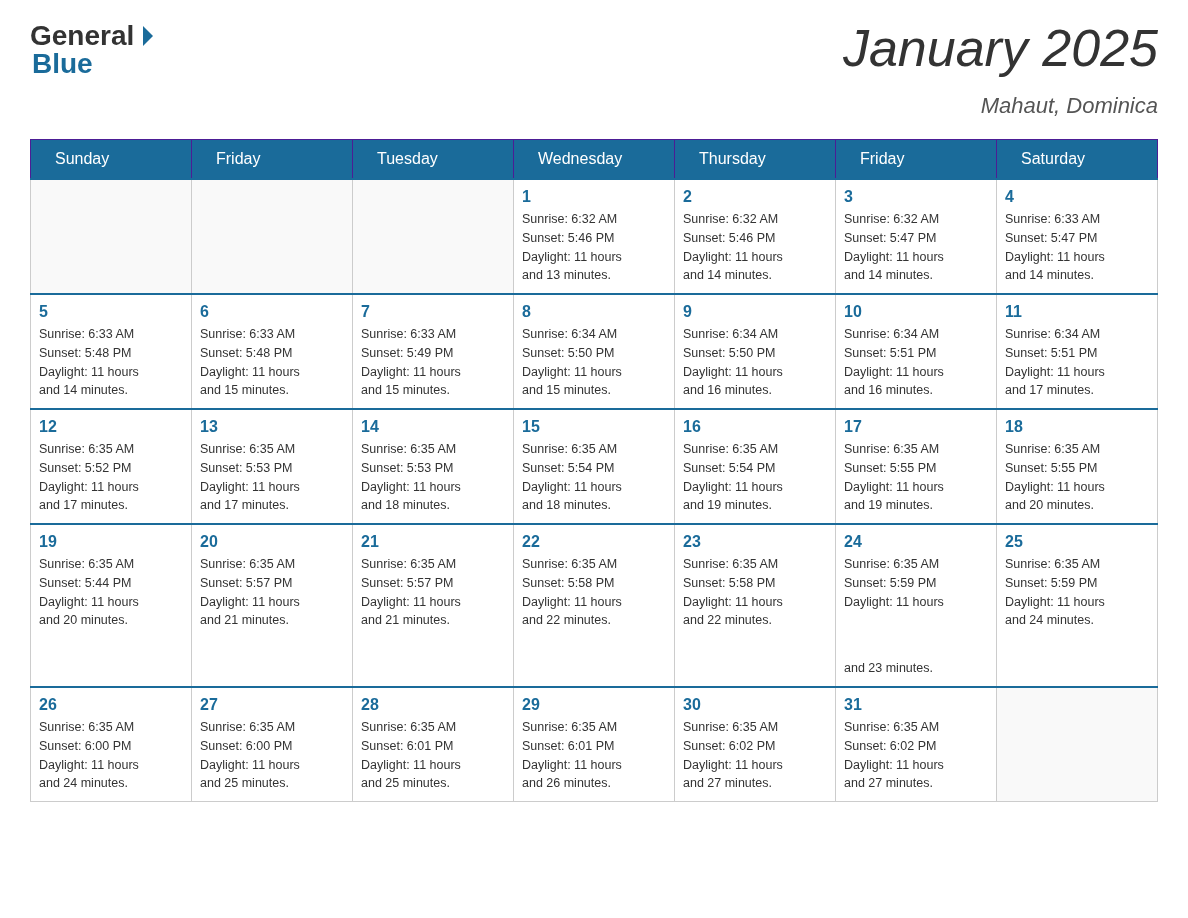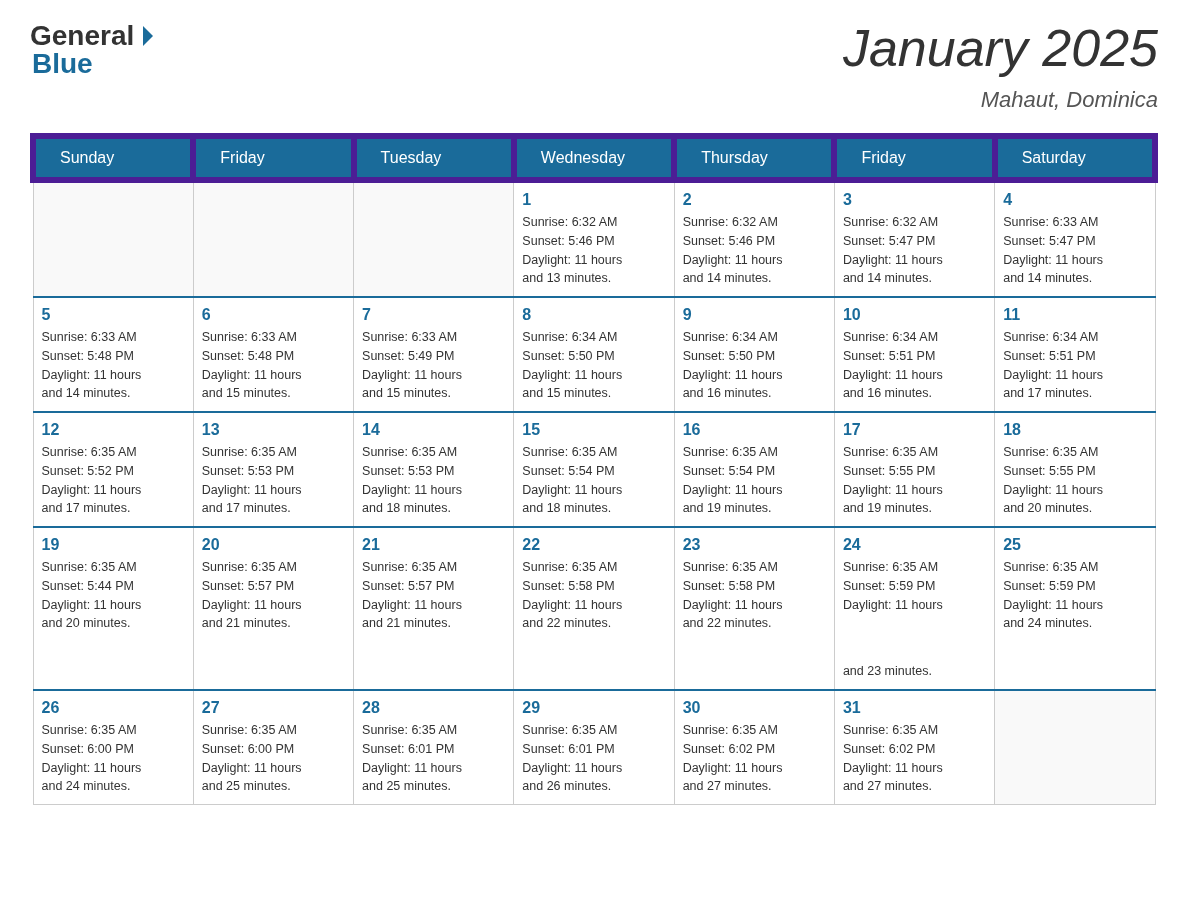--- a/index.html
+++ b/index.html
@@ -54,34 +54,34 @@
     }
     .month-title {
       font-size: 52px;
       font-weight: normal;
       color: #333;
       line-height: 1.1;
     }
     .location {
       font-size: 22px;
       color: #555;
-      margin-top: 10px;
+      margin-top: 16px;
     }
     .calendar {
       width: 100%;
       border-collapse: collapse;
     }
     .calendar th {
       background-color: #1a6b9a;
       color: #fff;
       padding: 10px 24px;
       text-align: left;
       font-size: 16px;
       font-weight: normal;
-      border: 6px solid #4c1d95;
+      border: 1px solid #4c1d95;
     }
     .calendar td {
       vertical-align: top;
       border: 1px solid #ccc;
       padding: 8px;
       width: calc(100% / 7);
       min-height: 110px;
       font-size: 13px;
       color: #333;
     }

